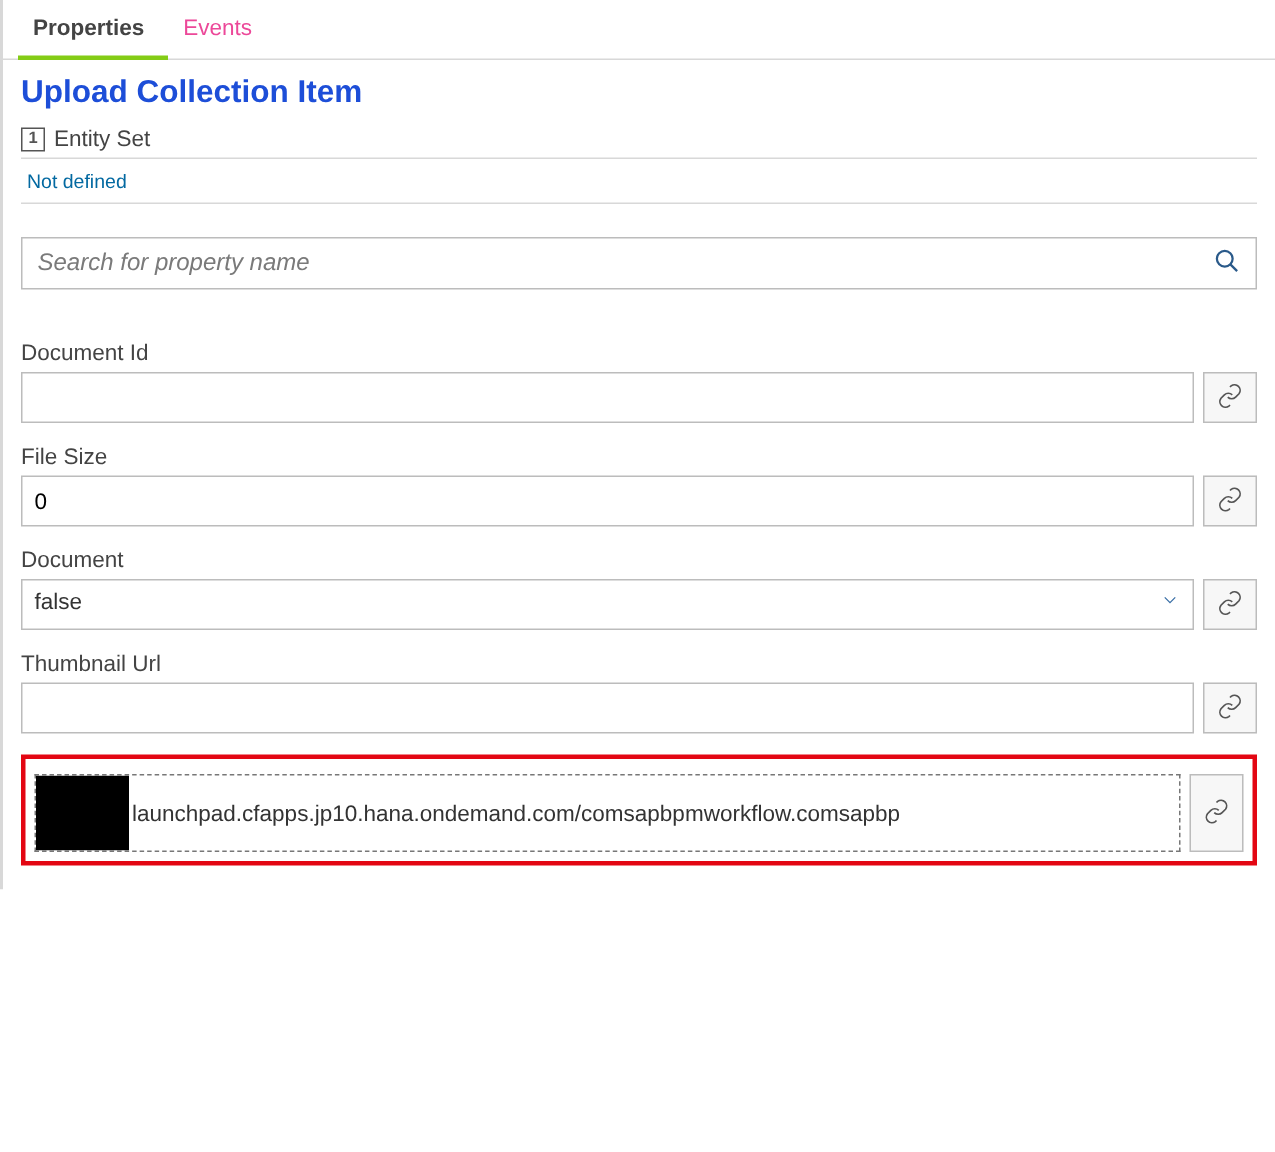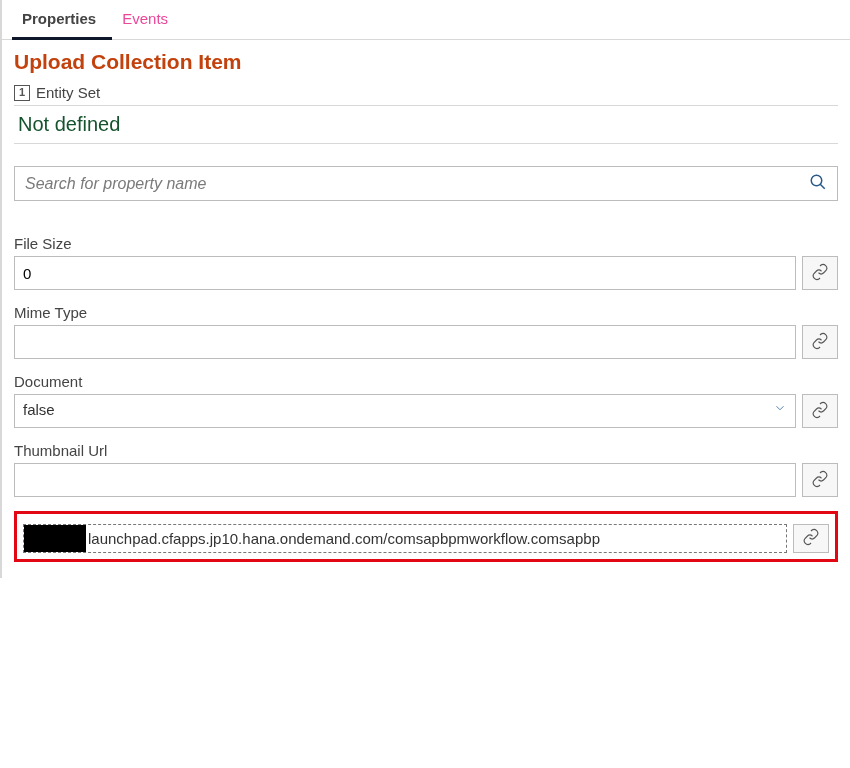--- a/index.html
+++ b/index.html
@@ -21,30 +21,30 @@
   }
   .tab {
     padding: 10px 16px 10px 10px;
     cursor: pointer;
     color: #ec4899;
     font-size: 15px;
   }
   .tab.active {
     color: #444;
     font-weight: bold;
-    border-bottom: 3px solid #0f172a;
+    border-bottom: 3px solid #84cc16;
     margin-bottom: -1px;
   }
   .content {
     padding: 10px 12px 16px 12px;
   }
   .title {
     font-size: 21px;
     font-weight: bold;
-    color: #c2410c;
+    color: #1d4ed8;
     margin-bottom: 10px;
   }
   .entity-row {
     display: flex;
     align-items: center;
     gap: 6px;
     color: #444;
     font-size: 15px;
     margin-bottom: 4px;
   }
@@ -57,22 +57,22 @@
     justify-content: center;
     font-size: 11px;
     font-weight: bold;
     color: #555;
     line-height: 1;
   }
   .entity-value {
     border-top: 1px solid #d8d8d8;
     border-bottom: 1px solid #d8d8d8;
     padding: 7px 4px;
-    color: #14532d;
-    font-size: 20px;
+    color: #0369a1;
+    font-size: 13px;
     margin-bottom: 22px;
   }
   .search-wrap {
     border: 1px solid #bcbcbc;
     display: flex;
     align-items: center;
     padding: 6px 10px;
     margin-bottom: 34px;
   }
   .search-input {
@@ -133,21 +133,21 @@
   }
   .url-row {
     display: flex;
     gap: 6px;
     align-items: stretch;
     margin-top: 4px;
   }
   .url-field {
     flex: 1;
     border: 1px dashed #777;
-    height: 29px;
+    height: 52px;
     display: flex;
     align-items: center;
     overflow: hidden;
     white-space: nowrap;
     padding: 0;
   }
   .redact {
     width: 62px;
     height: 100%;
     background: #000;
@@ -184,50 +184,50 @@
     <div class="search-wrap">
       <input class="search-input" placeholder="Search for property name" style="">
       <span class="search-icon">
         <svg viewBox="0 0 24 24" fill="none" stroke-width="2">
             <circle cx="10" cy="10" r="7"></circle>
             <line x1="21" y1="21" x2="15" y2="15"></line>
           </svg>
       </span>
     </div>
 
+    <div class="field-group">
+      <div class="field-label">Document Id</div>
+      <div class="field-row">
+        <input class="field-input" value="" style="">
+        <div class="link-btn">
+          <span>
+            <svg viewBox="0 0 24 24">
+                <path d="M10 13a5 5 0 0 0 7 0l3-3a5 5 0 0 0-7-7l-1 1"></path>
+                <path d="M14 11a5 5 0 0 0-7 0l-3 3a5 5 0 0 0 7 7l1-1"></path>
+              </svg>
+          </span>
+        </div>
+      </div>
+    </div>
 
     <div class="field-group">
       <div class="field-label">File Size</div>
       <div class="field-row">
         <input class="field-input" value="0" style="">
         <div class="link-btn">
           <span>
             <svg viewBox="0 0 24 24">
                 <path d="M10 13a5 5 0 0 0 7 0l3-3a5 5 0 0 0-7-7l-1 1"></path>
                 <path d="M14 11a5 5 0 0 0-7 0l-3 3a5 5 0 0 0 7 7l1-1"></path>
               </svg>
           </span>
         </div>
       </div>
     </div>
 
-    <div class="field-group">
-      <div class="field-label">Mime Type</div>
-      <div class="field-row">
-        <input class="field-input" value="" style="">
-        <div class="link-btn">
-          <span>
-            <svg viewBox="0 0 24 24">
-                <path d="M10 13a5 5 0 0 0 7 0l3-3a5 5 0 0 0-7-7l-1 1"></path>
-                <path d="M14 11a5 5 0 0 0-7 0l-3 3a5 5 0 0 0 7 7l1-1"></path>
-              </svg>
-          </span>
-        </div>
-      </div>
-    </div>
 
     <div class="field-group">
       <div class="field-label">Document</div>
       <div class="field-row">
         <div class="field-select">
           <span>false</span>
           <span class="chevron">
             <svg viewBox="0 0 24 24">
                 <polyline points="6 9 12 15 18 9"></polyline>
               </svg>

